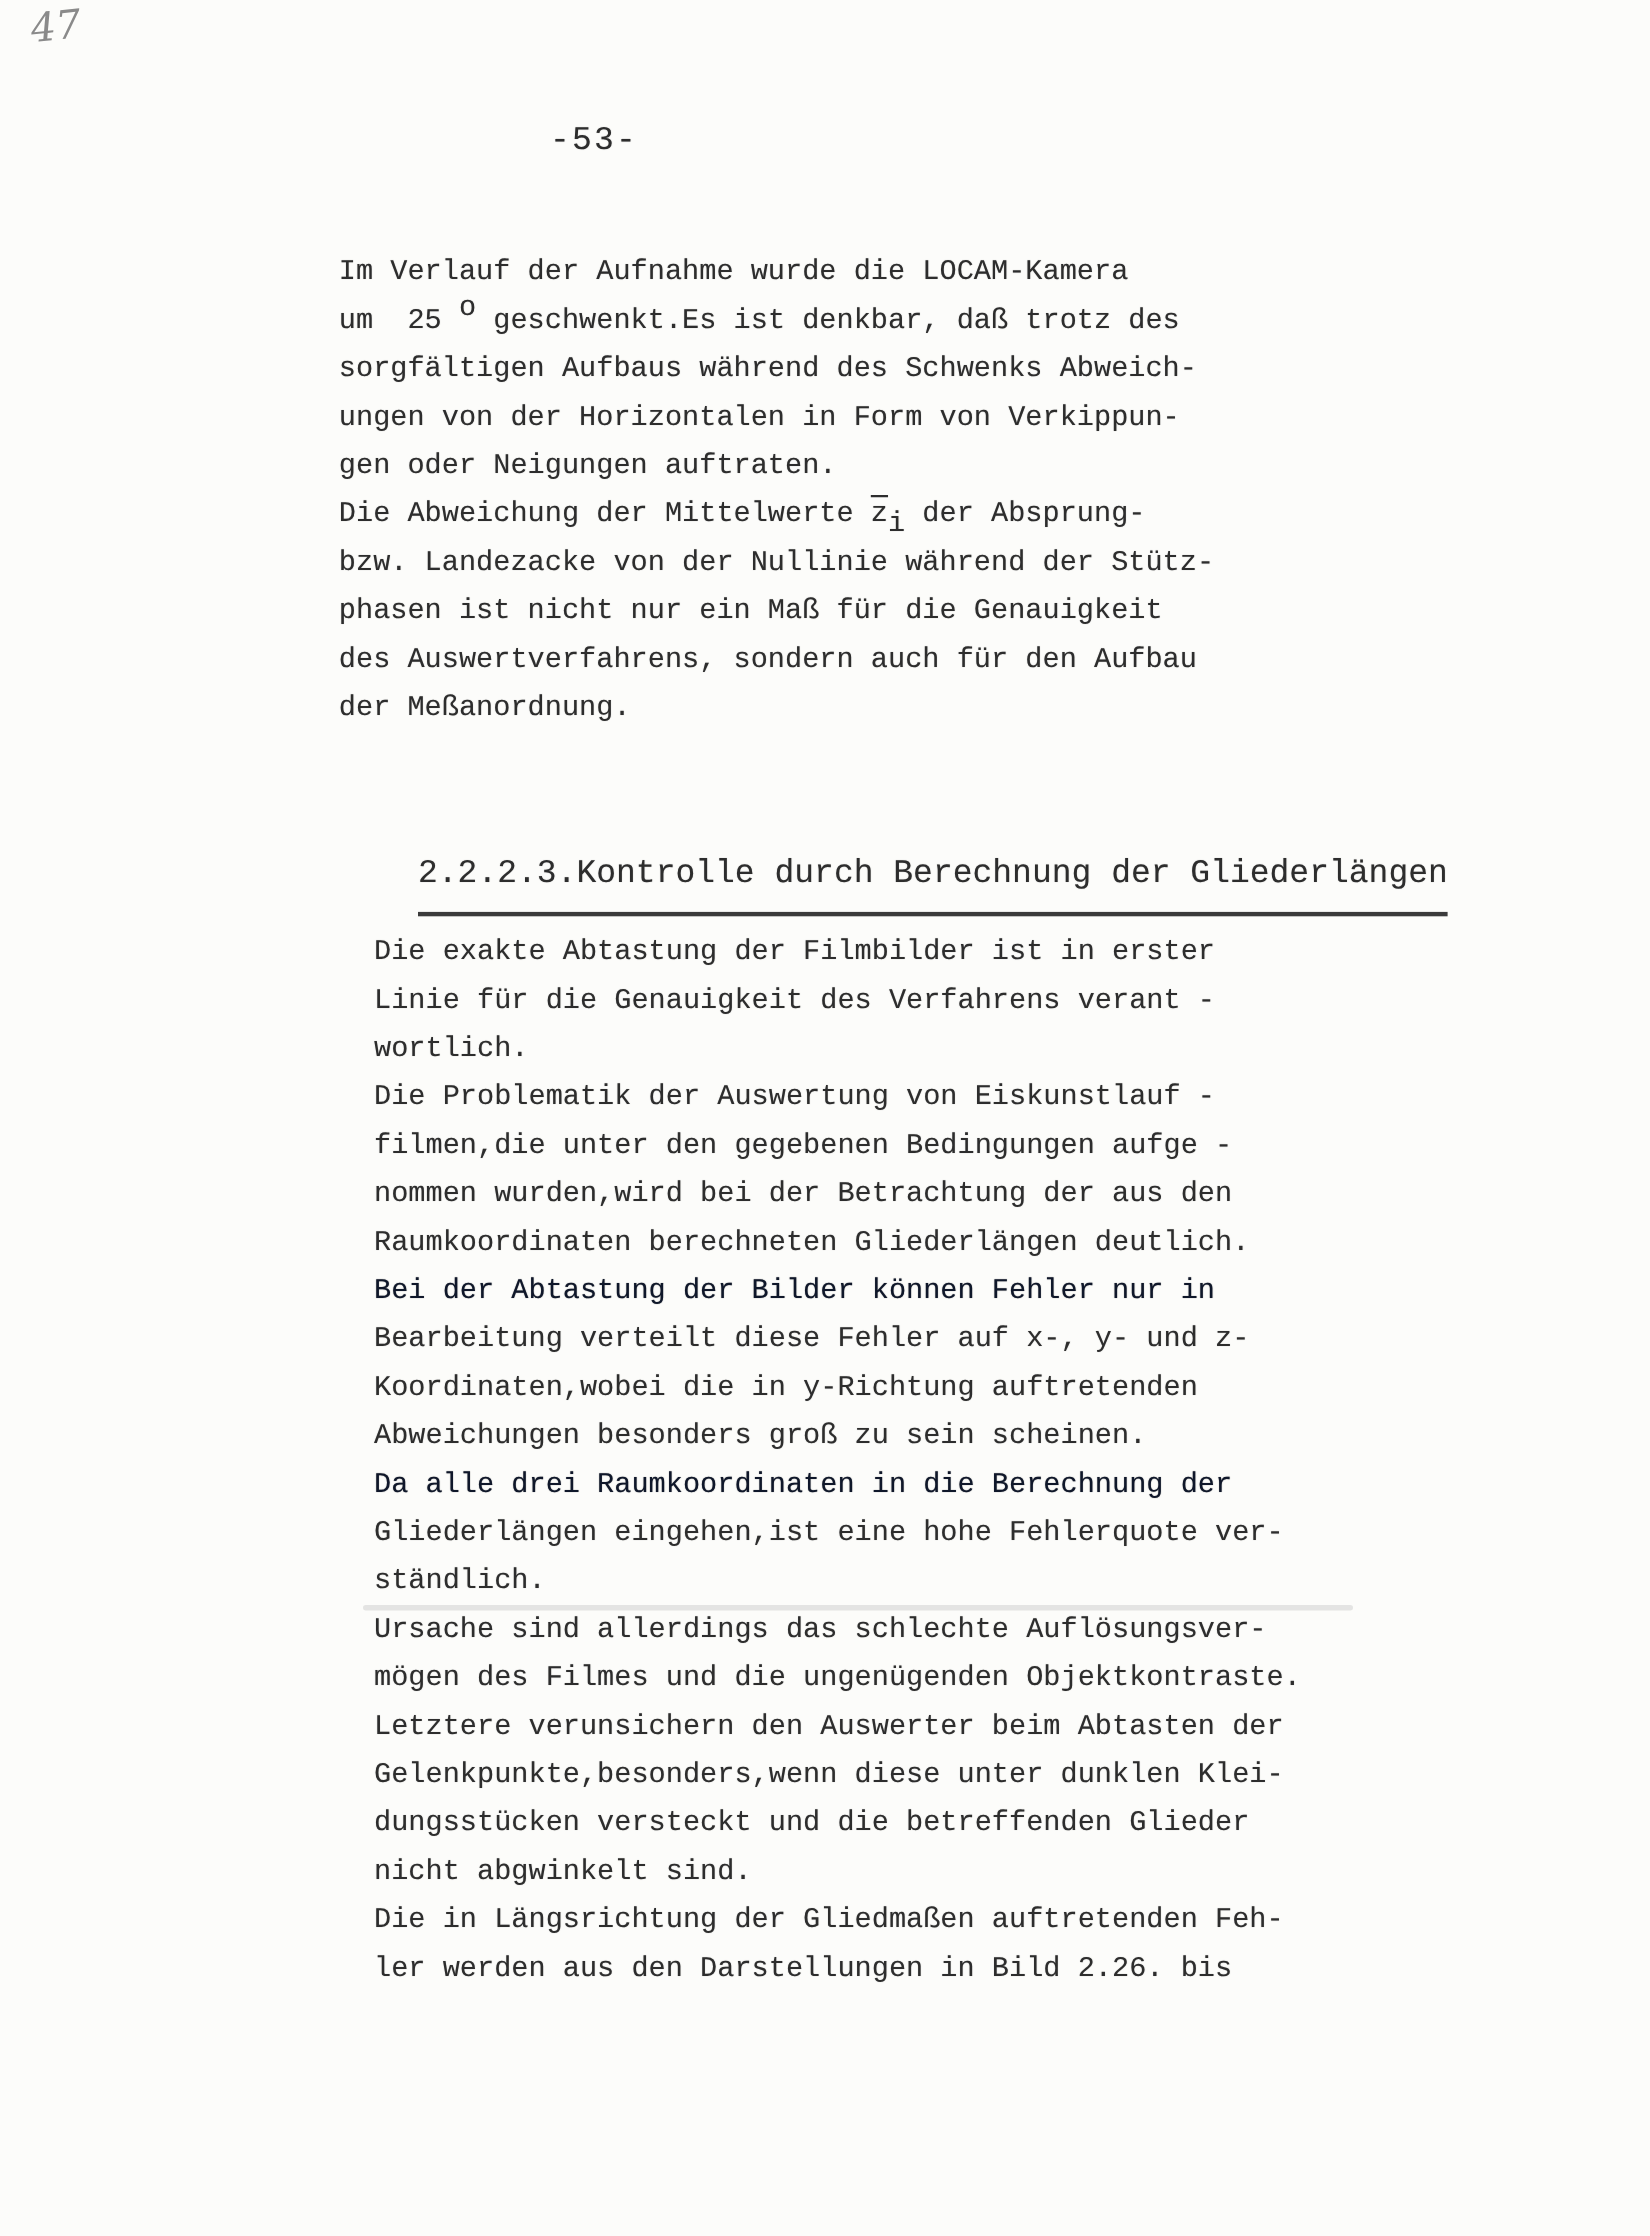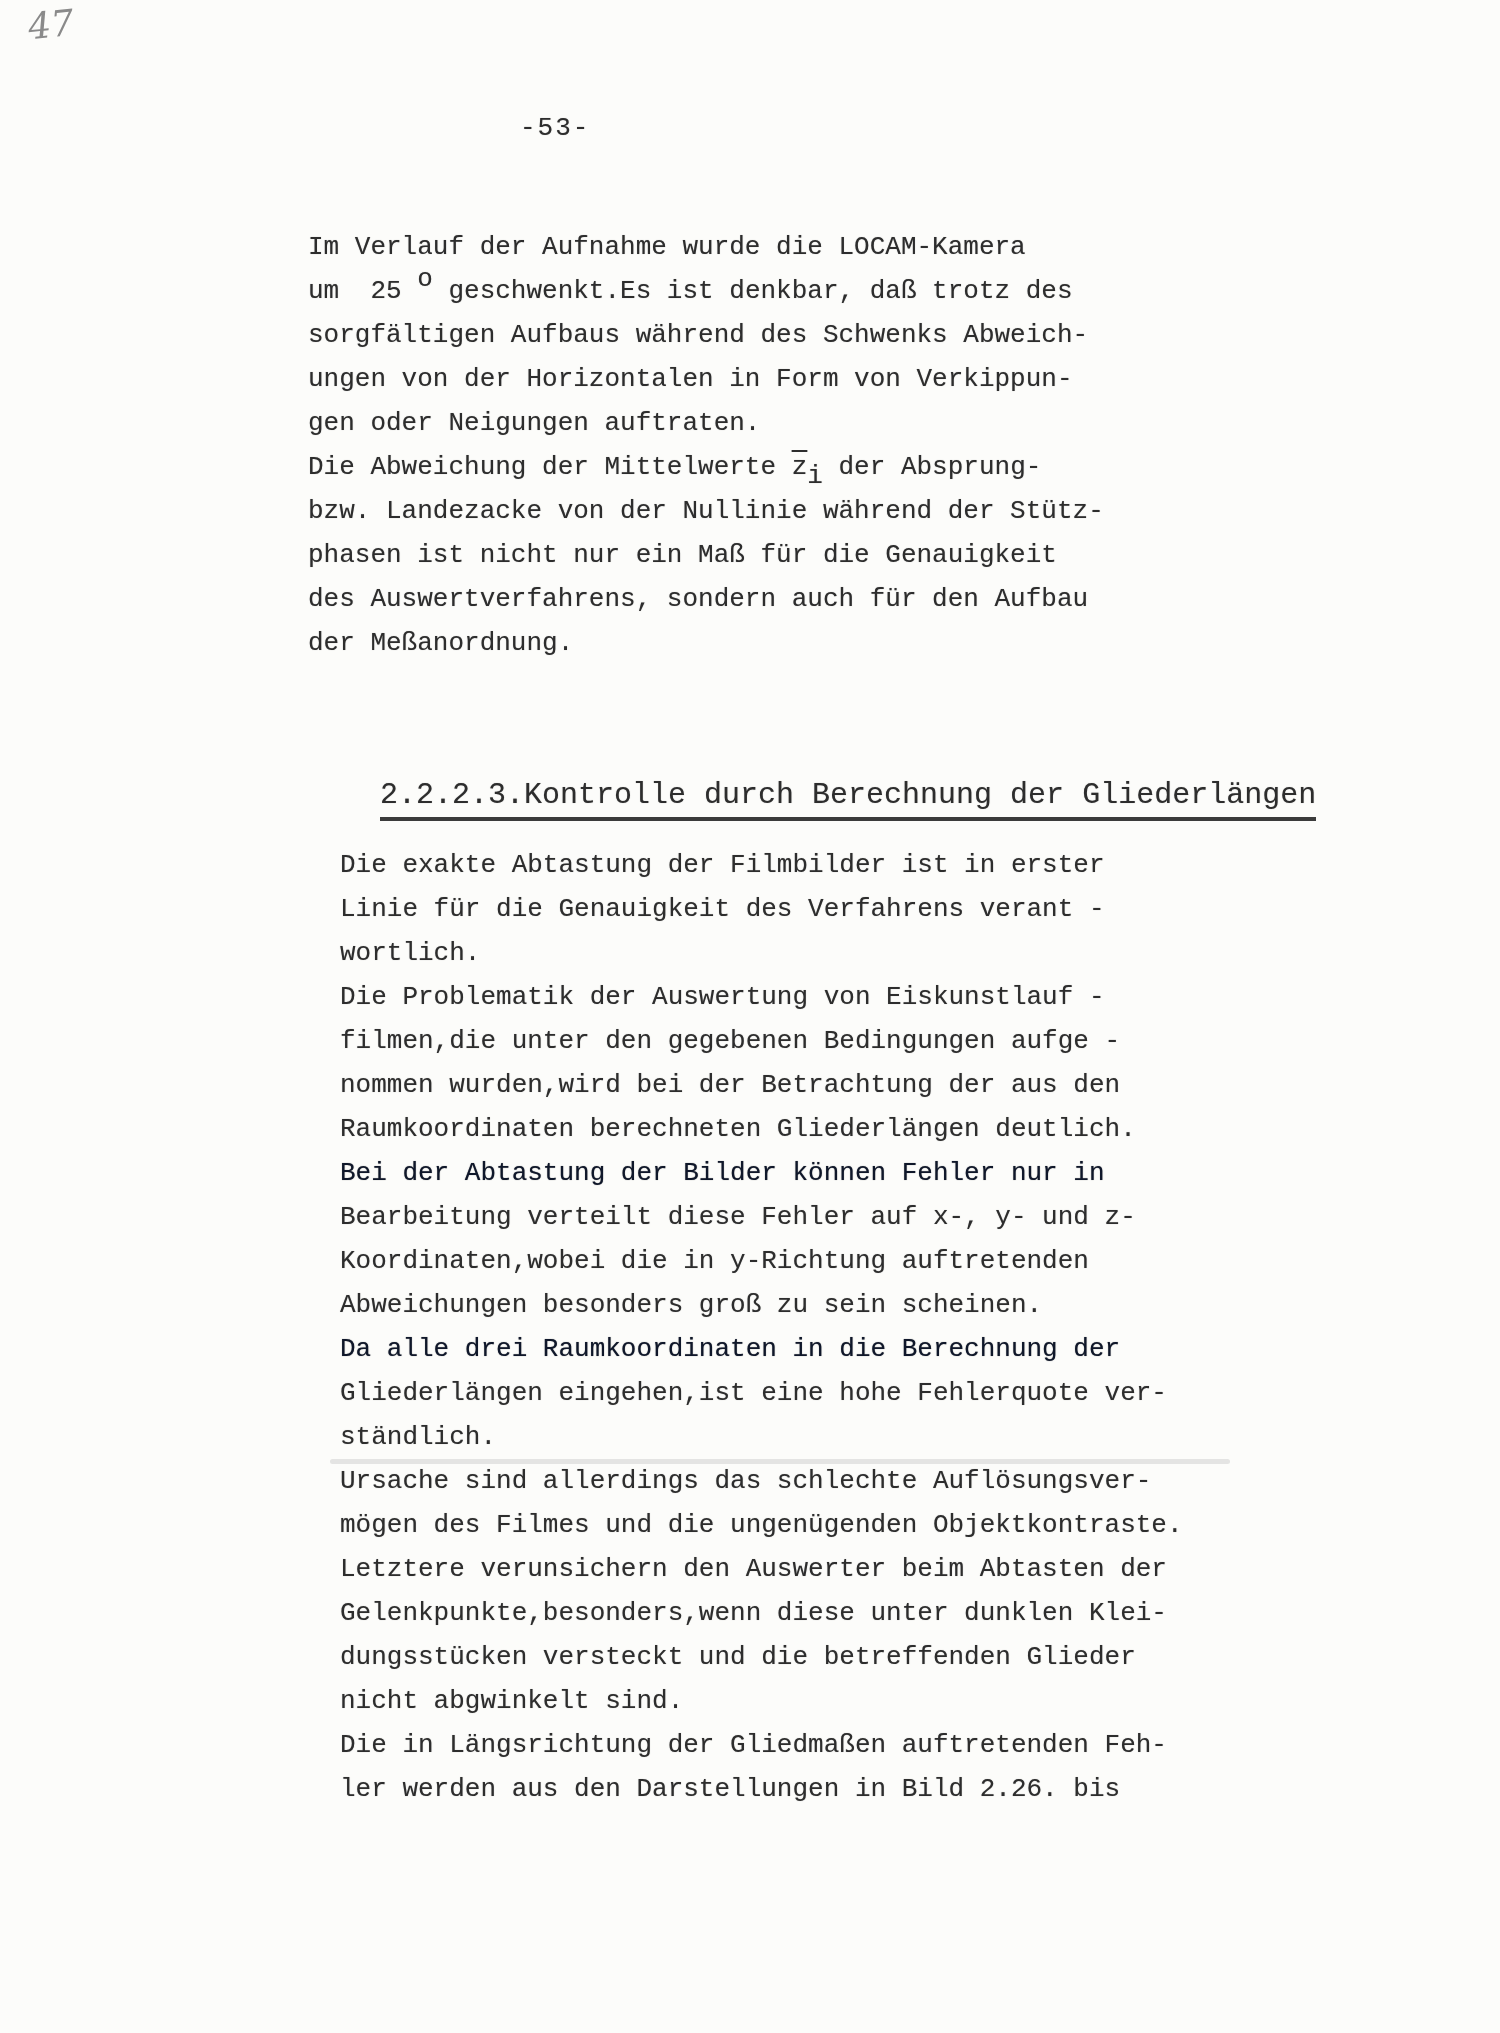--- a/index.html
+++ b/index.html
@@ -27,41 +27,41 @@
     left: 28px;
     top: 4px;
     font-family: "DejaVu Serif", serif;
     font-style: italic;
     font-size: 36px;
     color: #8a8a8a;
     transform: rotate(-6deg);
   }
   .page-number {
     position: absolute;
-    left: 520px;
+    left: 500px;
     top: 106px;
-    font-size: 26px;
+    font-size: 30px;
     letter-spacing: 2px;
   }
   .para-1 {
     position: absolute;
     left: 308px;
     top: 225px;
   }
   .section-heading {
     position: absolute;
     left: 308px;
     top: 744px;
     font-size: 30px;
     white-space: pre;
     text-shadow: 0 0 1px rgba(40,40,40,0.35);
   }
   .section-heading .underlined {
     border-bottom: 4px solid #3b3b3b;
-    padding-bottom: 5px;
+    padding-bottom: 17px;
   }
   .para-2 {
     position: absolute;
     left: 308px;
     top: 843px;
     margin-left: 32px;
   }
   .sup {
     display: inline-block;
     position: relative;

